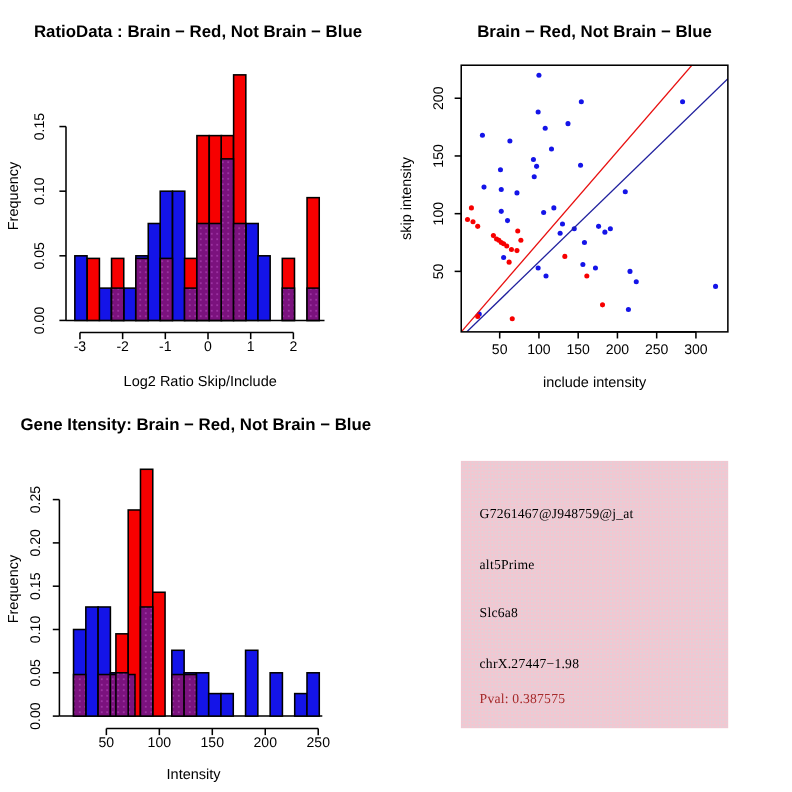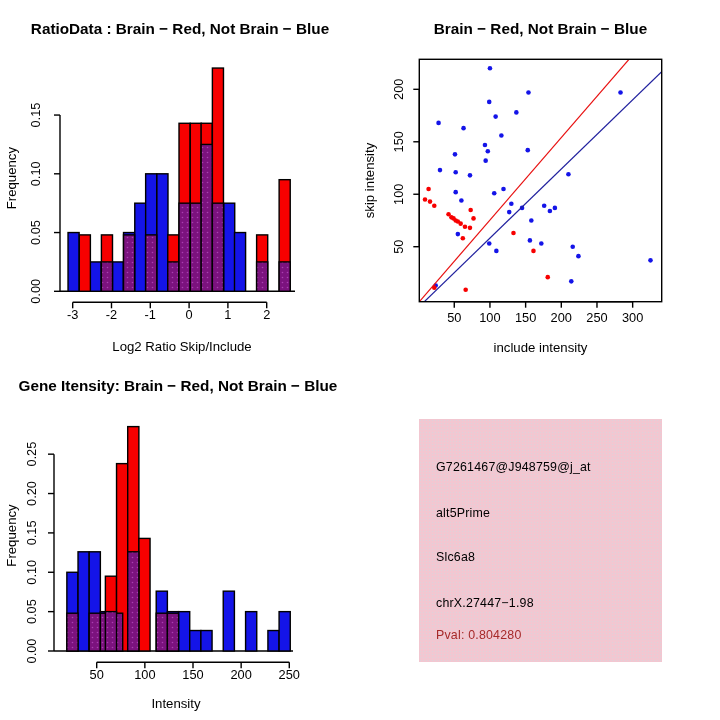--- a/index.html
+++ b/index.html
@@ -9,20 +9,21 @@
   #panel-ratio-hist{left:0;top:0;}
   #panel-scatter{left:360px;top:0;}
   #panel-gene-hist{left:0;top:360px;}
   #panel-info{left:360px;top:360px;}
   svg text{fill:#000000;}
   .pinkbox{
     position:absolute;left:59px;top:59px;width:243px;height:243px;
     background-color:#f2c7d1;
     background-image:radial-gradient(circle,#ded2da 0.9px,rgba(0,0,0,0) 1px);
     background-size:3px 3px;
+    font-family:Liberation Serif, serif;
   }
   .info-line{
     position:absolute;left:17px;font-size:12.4px;letter-spacing:0.2px;
     white-space:nowrap;color:#000;
   }
 </style>
 </head>
 <body>
 
 <div id="figure">
@@ -275,16 +276,16 @@
         <text x="176" y="348" text-anchor="middle" font-size="13.2">Intensity</text>
         <text x="0" y="0" text-anchor="middle" font-size="13.2" transform="translate(16 175.5) rotate(-90)">Frequency</text>
       </g>
     </svg>
   <div id="panel-info" class="panel">
     <div class="pinkbox">
       <div class="info-line" style="top: 41px; color: rgb(0, 0, 0);">G7261467@J948759@j_at</div>
       <div class="info-line" style="top: 87px; color: rgb(0, 0, 0);">alt5Prime</div>
       <div class="info-line" style="top: 131px; color: rgb(0, 0, 0);">Slc6a8</div>
       <div class="info-line" style="top: 177px; color: rgb(0, 0, 0);">chrX.27447−1.98</div>
-      <div class="info-line" style="top: 209px; color: rgb(165, 42, 42);">Pval: 0.804280</div>
+      <div class="info-line" style="top: 209px; color: rgb(165, 42, 42);">Pval: 0.387575</div>
     </div>
   </div>
 </div>
 
 </body></html>

